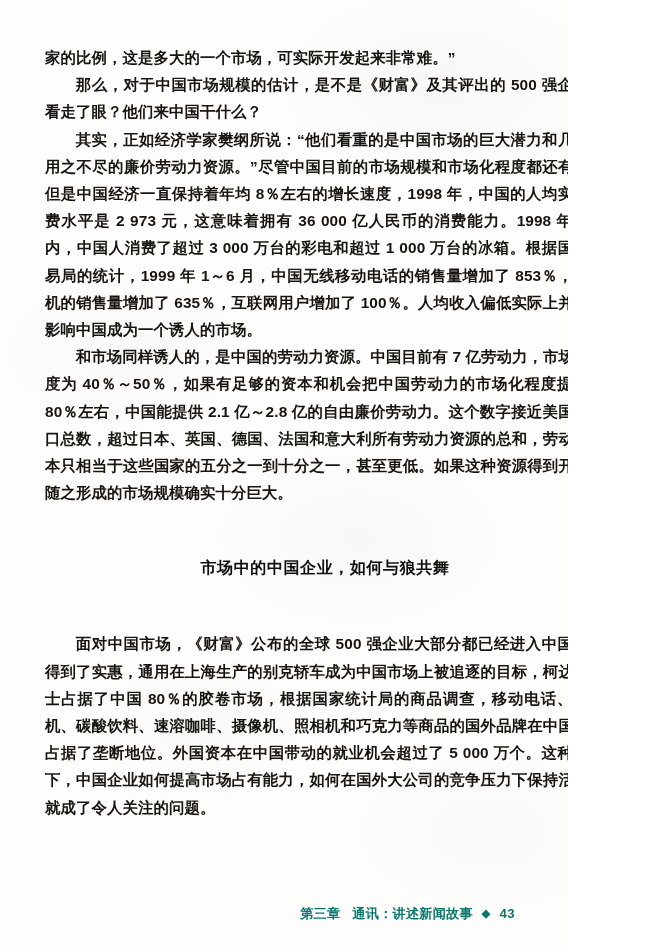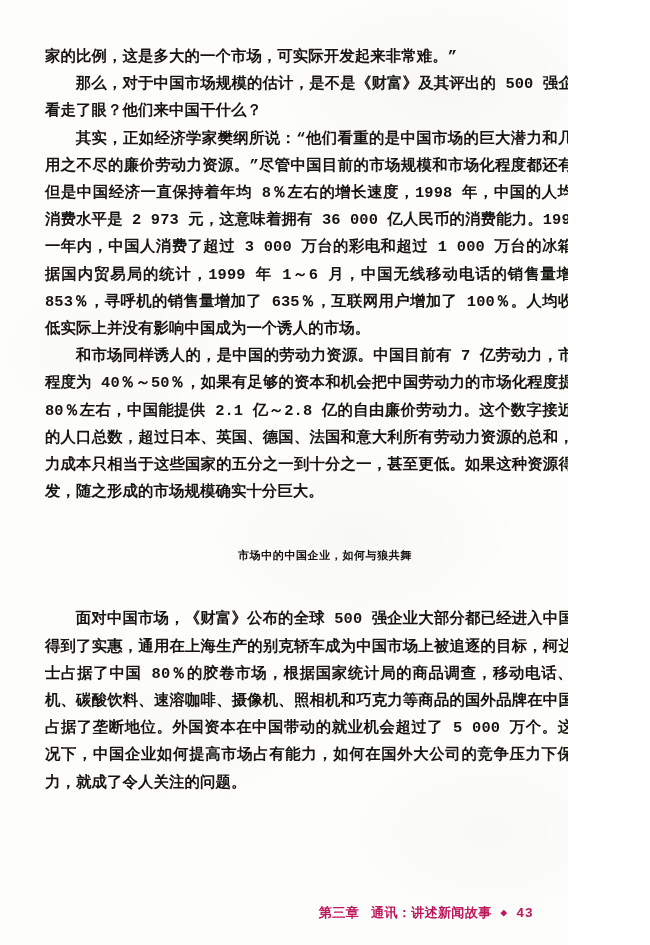--- a/index.html
+++ b/index.html
@@ -7,21 +7,21 @@
     padding: 0;
     background: #ffffff;
   }
 
   .page {
     position: relative;
     width: 568px;
     height: 945px;
     background: #fdfdfc;
     overflow: hidden;
-    font-family: Liberation Mono, monospace;
+    font-family: Liberation Sans, sans-serif;
     color: #181614;
   }
 
   
   .scan-noise {
     position: absolute;
     inset: 0;
     pointer-events: none;
     background:
       radial-gradient(ellipse 260px 150px at 78% 9%,  rgba(150,148,142,0.055), rgba(0,0,0,0) 70%),
@@ -50,41 +50,41 @@
     color: #17150f;
     text-indent: 0;
   }
 
   p.para.indent {
     text-indent: 2em;
   }
 
   
   .section-heading {
-    margin: 4px;
+    margin: 16px;
     padding: 0;
-    font-size: 11px;
+    font-size: 16px;
     line-height: 24px;
     font-weight: 800;
     text-align: center;
     letter-spacing: 0.6px;
     color: #100f0c;
   }
 
   .heading-gap-top    { height: 34px; }
   .heading-gap-bottom { height: 34px; }
 
   .footer {
     position: absolute;
-    right: 35px;
+    right: 53px;
     bottom: 22px;
     font-size: 13.2px;
     line-height: 18px;
     font-weight: 700;
-    color: #be185d;
+    color: #0f766e;
     white-space: nowrap;
     letter-spacing: 0.2px;
   }
   .footer .chapter   { margin-right: 12px; }
   .footer .diamond   { margin: 0 9px; font-size: 11px; position: relative; top: -1px; }
   .footer .pagenum   { letter-spacing: 0.4px; }
 </style>
 </head>
 <body>
 

